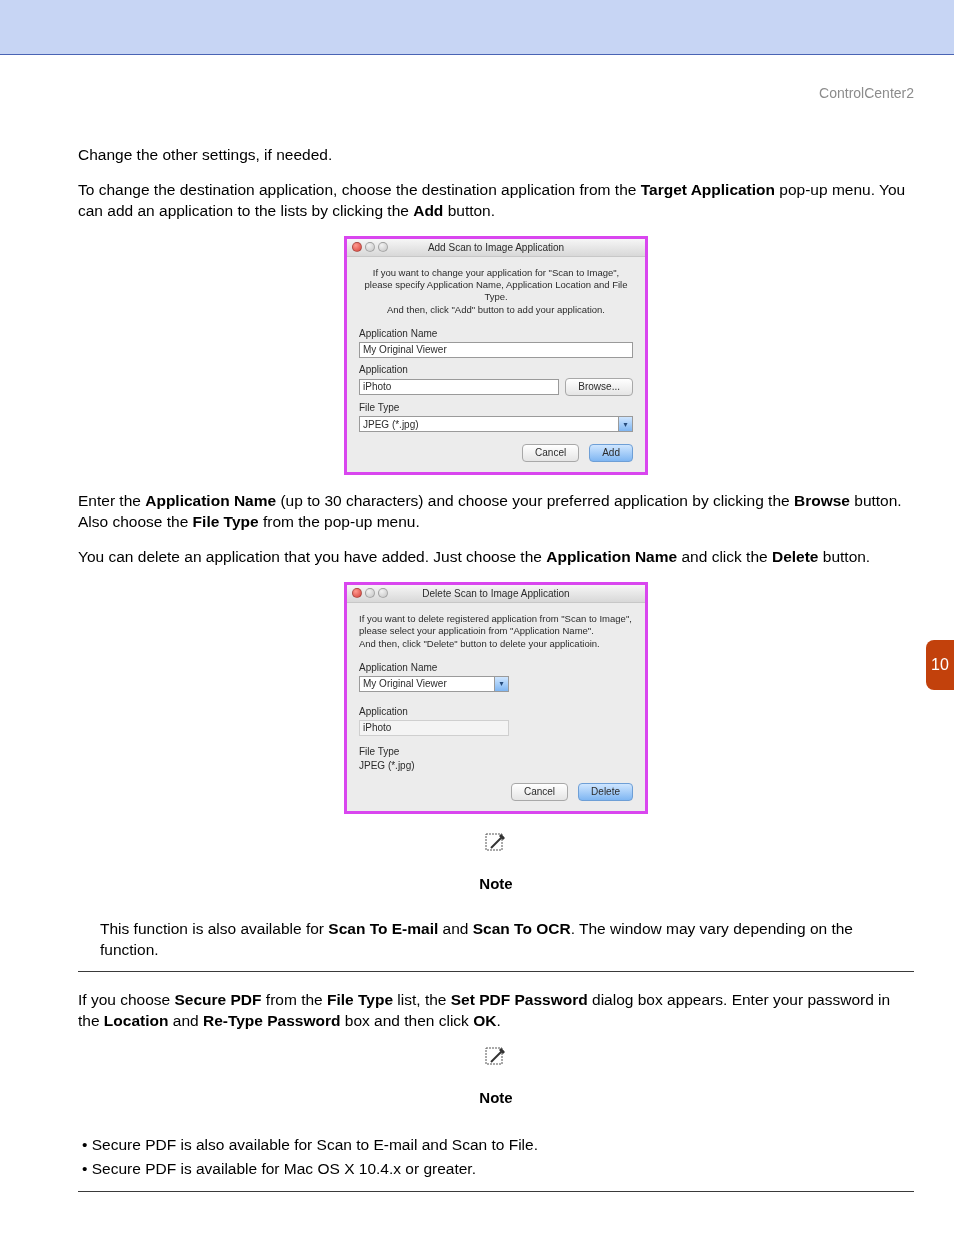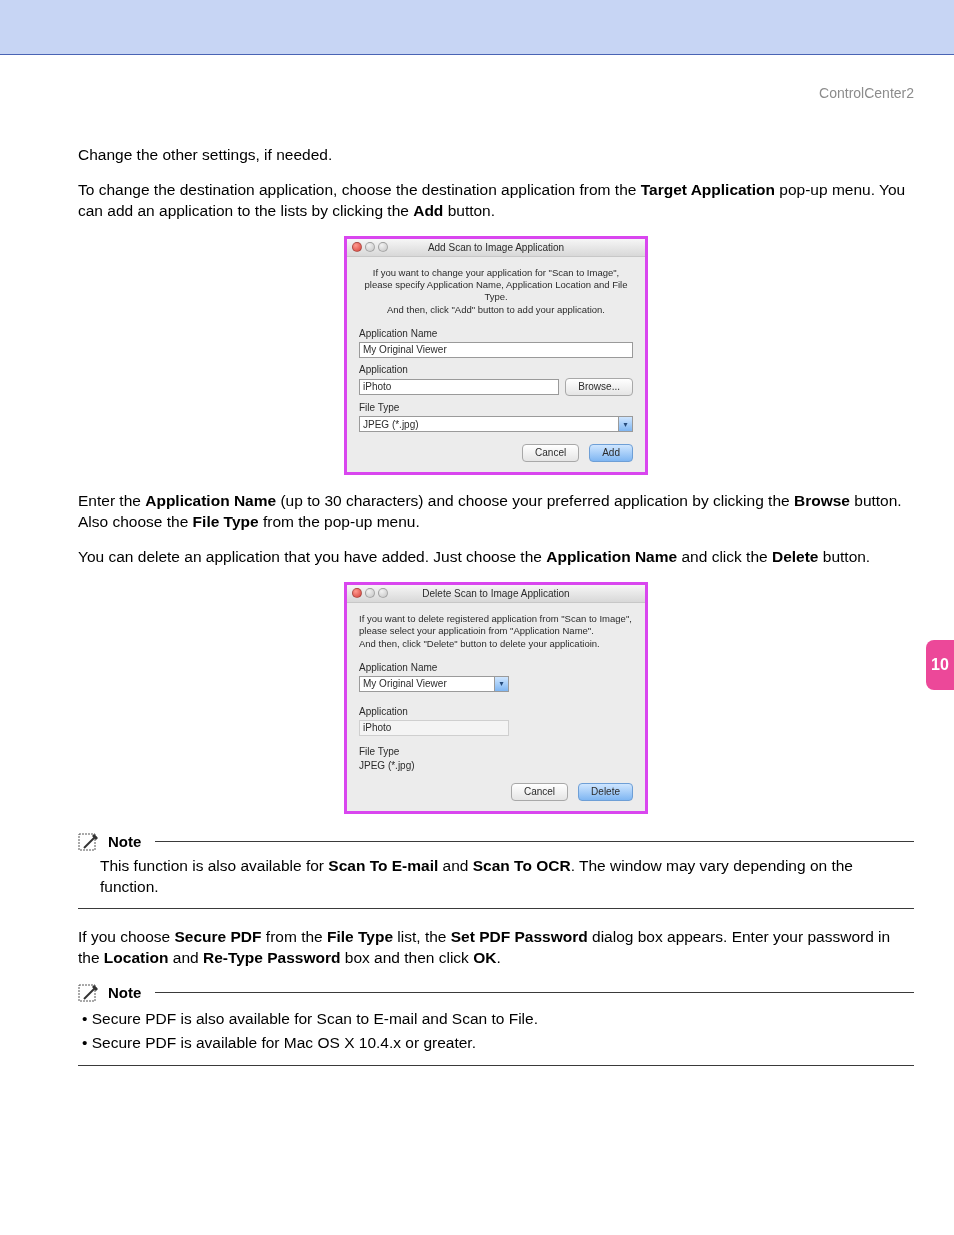--- a/index.html
+++ b/index.html
@@ -24,29 +24,29 @@
   .row .txt { flex: 1; }
   .macbtn { height: 18px; padding: 0 12px; border: 1px solid #a8a8a8; border-radius: 4px; background: linear-gradient(#ffffff,#e5e5e5); font-size: 10px; line-height: 16px; cursor: pointer; }
   .macbtn.primary { background: linear-gradient(#cfe6ff,#7fb6f2); border-color: #6e9fd6; }
   .select { position: relative; display: flex; align-items: center; width: 100%; height: 16px; border: 1px solid #9a9a9a; background: #fff; font-size: 10px; padding: 0 3px; }
   .select .arrow, .sel-small .arrow { position: absolute; right: 0; top: 0; bottom: 0; width: 14px; background: linear-gradient(#cfe6ff,#7fb6f2); border-left: 1px solid #9a9a9a; display:flex; align-items:center; justify-content:center; font-size:8px; color:#254a7a; }
   .btnrow { display: flex; justify-content: flex-end; gap: 10px; margin-top: 12px; }
   .sel-small { position: relative; display: inline-flex; align-items: center; width: 150px; height: 16px; border: 1px solid #9a9a9a; background: #fff; font-size: 10px; padding: 0 3px; }
   .readonly { height: 16px; border: 1px solid #cfcfcf; background: #f4f4f4; font-size: 10px; padding: 0 3px; line-height: 14px; width: 150px; }
   .plain { font-size: 10px; margin-top: 2px; }
   .note-block { margin: 18px 0 10px 0; }
-  .note-head { display: flex; align-items: center; gap: 8px; margin-bottom: 4px; }
+  .note-head { display: flex; align-items: center; gap: 23px; margin-bottom: 4px; flex-direction: column; }
   .note-title { font-weight: bold; font-size: 15px; }
   .note-rule { flex: 1; height: 1px; background: #3a3a3a; margin-left: 6px; }
   .note-body { font-size: 15.5px; line-height: 1.35; padding-left: 22px; }
   .note-bottom { height: 1px; background: #3a3a3a; margin-top: 10px; }
   .bullets { padding-left: 4px; }
   .bullets li { list-style: none; font-size: 15.5px; line-height: 1.55; }
   .bullets li::before { content: "•  "; }
-  .side-tab { position: fixed; right: 0; top: 640px; width: 28px; height: 50px; background: #ec4899; border-top-left-radius: 8px; border-bottom-left-radius: 8px; display: flex; align-items: center; justify-content: center; color: #fff; font-weight: bold; font-size: 16px; }
+  .side-tab { position: fixed; right: 0; top: 640px; width: 28px; height: 50px; background: #c2410c; border-top-left-radius: 8px; border-bottom-left-radius: 8px; display: flex; align-items: center; justify-content: center; color: #fff; font-weight: normal; font-size: 16px; }
   .note-icon-svg { width: 22px; height: 20px; flex: 0 0 auto; }
 </style>
 </head>
 <body>
 
 <div class="topband"></div>
 
 <div class="page">
 
   <div class="header-right">ControlCenter2</div>

